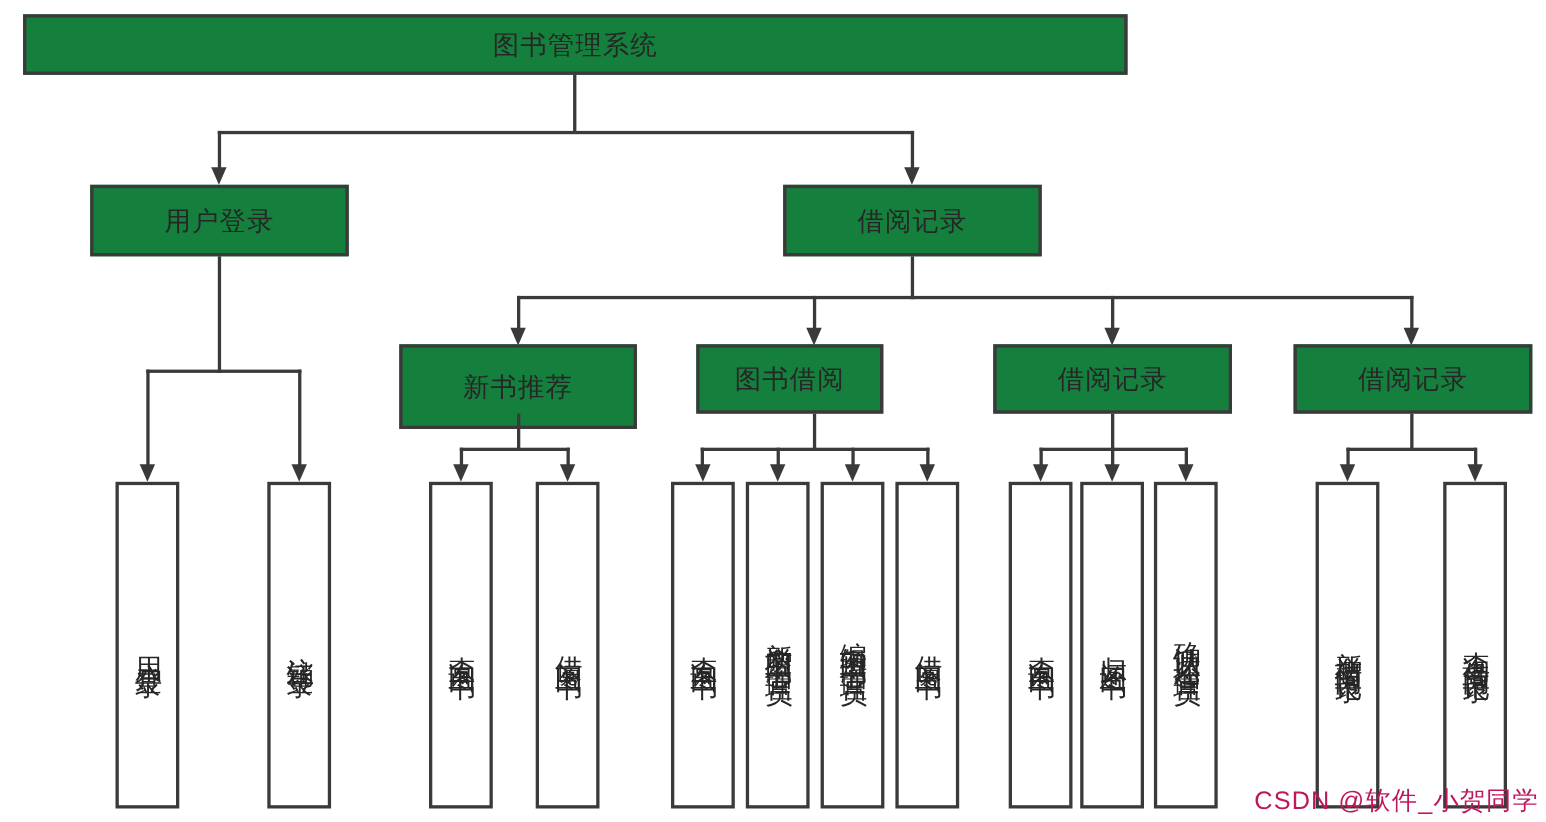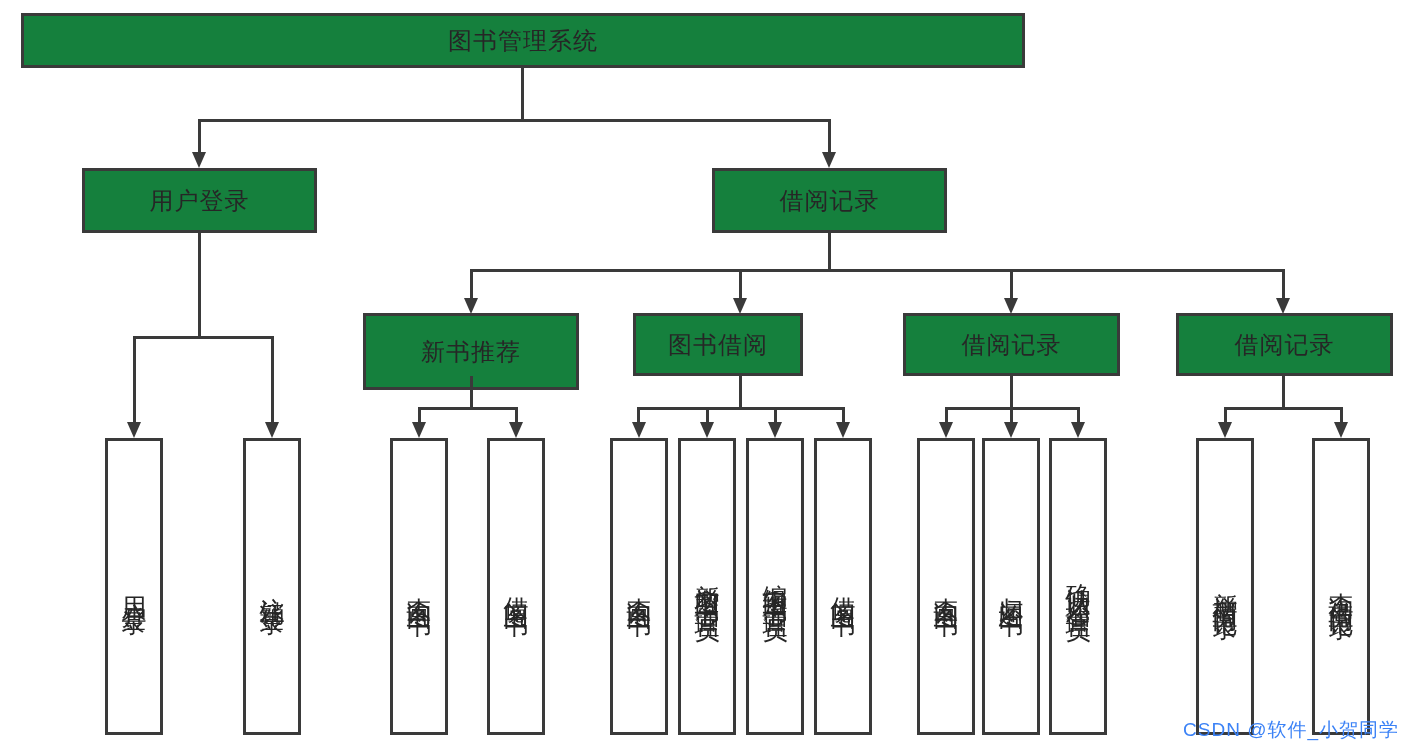--- a/index.html
+++ b/index.html
@@ -45,22 +45,22 @@
   .arr{
     position:absolute;
     width:0;height:0;
     border-left:7px solid transparent;
     border-right:7px solid transparent;
     border-top:16px solid #3a3a3a;
   }
   .watermark{
     position:absolute;
     right:6px;bottom:4px;
-    font-size:19px;
-    color:#3b82f6;
+    font-size:23px;
+    color:#be185d;
     letter-spacing:1px;
     z-index:5;
   }
 </style>
 </head>
 <body>
 
 <div id="stage">
 
   <div class="node" style="left:21px;top:13px;width:1004px;height:55px;">图书管理系统</div>

